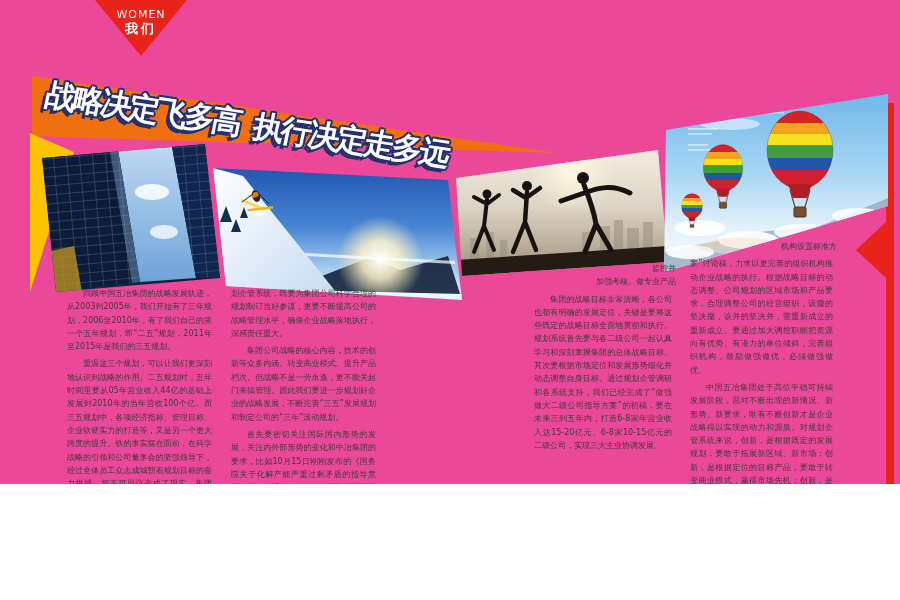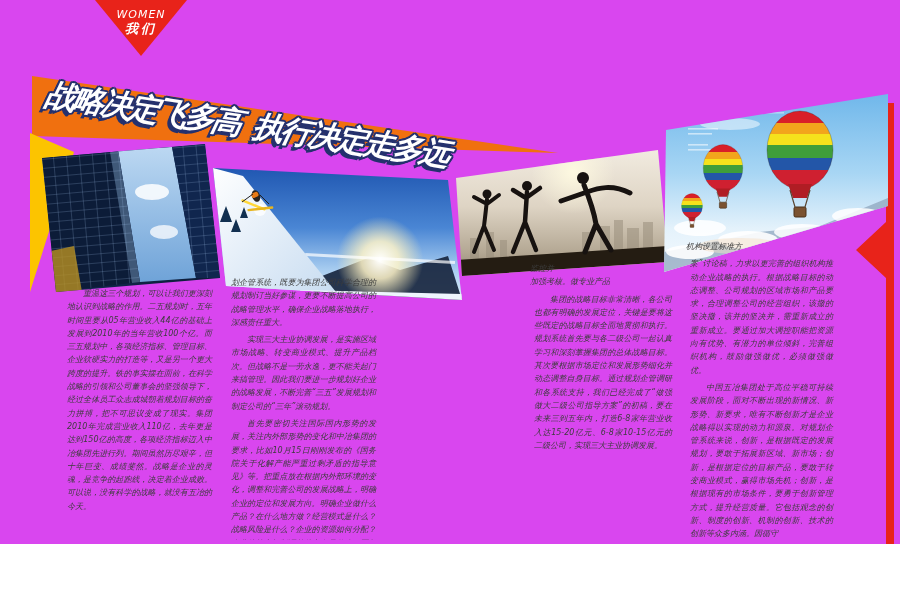--- a/index.html
+++ b/index.html
@@ -1,17 +1,17 @@
 <!DOCTYPE html>
 <html style="--orange: #f0700f; --yellow: #fcc400; --red: #e8231a; --title_fill: #ffffff; --title_outline: #25316e; --body_text: #3c3c3c;"><head>
 <meta charset="utf-8">
 <style>
   html,body{margin:0;padding:0;background:#fff;}
-  #page{position:relative;width:900px;height:544px;background:#d946ef;overflow:hidden;
-        font-family:"DejaVu Sans","Liberation Sans",sans-serif;font-style:italic;}
+  #page{position:relative;width:900px;height:484px;background:#ec4899;overflow:hidden;
+        font-family:"DejaVu Sans","Liberation Sans",sans-serif;}
   #deco{position:absolute;left:0;top:0;}
   
   .ribbon{position:absolute;left:95px;top:0;width:92px;height:56px;
           background:var(--red,#e8231a);
           clip-path:polygon(0 0,100% 0,50% 100%);
           text-align:center;color:#fff;}
   .ribbon .en{display:block;margin-top:9px;font-size:11px;letter-spacing:1px;line-height:11px;}
   .ribbon .cn{display:block;margin-top:2px;font-size:13px;font-weight:bold;letter-spacing:3px;line-height:14px;}
   
   .title{position:absolute;left:50px;top:74px;white-space:nowrap;
@@ -22,23 +22,23 @@
            0 2px 0 var(--title_outline,#25316e),0 -2px 0 var(--title_outline,#25316e),
            1.5px 1.5px 0 var(--title_outline,#25316e),-1.5px 1.5px 0 var(--title_outline,#25316e),
            1.5px -1.5px 0 var(--title_outline,#25316e),-1.5px -1.5px 0 var(--title_outline,#25316e),
            -3px 4px 0 var(--title_outline,#25316e);}
   .title .part2{margin-left:14px;}
   
   .col{position:absolute;font-size:8px;line-height:13.3px;color:var(--body_text,#3c3c3c);
        text-align:justify;overflow:hidden;}
   .col p{margin:4px;text-indent:2em;}
   .col p.cont{text-indent:0;}
-  .col .lead{text-indent:0;}
+  .col .lead{text-align:right;text-indent:0;}
   #colA{left:63px;top:283px;width:153px;height:268px;}
-  #colB{left:227px;top:272px;width:153px;height:268px;}
+  #colB{left:227px;top:283px;width:153px;height:268px;}
   #colC{left:530px;top:262px;width:146px;height:289px;}
   #colD{left:686px;top:240px;width:151px;height:311px;}
 </style>
 </head>
 <body>
 
 <div id="page">
 
   <svg id="deco" width="900" height="600" viewBox="0 0 900 600">
     <defs>
@@ -207,27 +207,28 @@
   <div class="ribbon">
     <span class="en">WOMEN</span>
     <span class="cn">我们</span>
   </div>
 
   <div class="title">
     <span class="part1">战略决定飞多高</span><span class="part2">执行决定走多远</span>
   </div>
 
   <div id="colA" class="col">
+    <p>回顾中国五冶集团的战略发展轨迹，从2003到2005年，我们开始有了三年规划，2006至2010年，有了我们自己的第一个五年规划，即“二五”规划，2011年至2015年是我们的三五规划。</p>
     <p>重温这三个规划，可以让我们更深刻地认识到战略的作用。二五规划时，五年时间里要从05年营业收入44亿的基础上发展到2010年的当年营收100个亿。而三五规划中，各项经济指标、管理目标、企业软硬实力的打造等，又是另一个更大跨度的提升。铁的事实摆在面前，在科学战略的引领和公司董事会的坚强领导下，经过全体员工众志成城朝着规划目标的奋力拼搏，把不可思议变成了现实。集团2010年完成营业收入110亿，去年更是达到150亿的高度，各项经济指标迈入中冶集团先进行列。期间虽然历尽艰辛，但十年巨变、成绩斐然。战略是企业的灵魂，是竞争的起跑线，决定着企业成败。可以说，没有科学的战略，就没有五冶的今天。</p>
 
   </div>
 
   <div id="colB" class="col">
     <p class="cont">划企管系统，既要为集团公司科学合理的规划制订当好参谋，更要不断提高公司的战略管理水平，确保企业战略落地执行，深感责任重大。</p>
-    <p>实现三大主业协调发展，是实施区域市场战略、转变商业模式、提升产品档次。但战略不是一劳永逸，更不能关起门来搞管理。因此我们要进一步规划好企业的战略发展，不断完善“三五”发展规划和制定公司的“三年”滚动规划。</p>
+    <p>集团公司战略的核心内容，技术的创新等众多内涵、转变商业模式、提升产品档次。但战略不是一劳永逸，更不能关起门来搞管理。因此我们要进一步规划好企业的战略发展，不断完善“三五”发展规划和制定公司的“三年”滚动规划。</p>
     <p>首先要密切关注国际国内形势的发展，关注内外部形势的变化和中冶集团的要求，比如10月15日刚刚发布的《国务院关于化解产能严重过剩矛盾的指导意见》等。把重点放在根据内外部环境的变化，调整和完善公司的发展战略上，明确企业的定位和发展方向。明确企业做什么产品？在什么地方做？经营模式是什么？战略风险是什么？企业的资源如何分配？企业的核心机制调整的方向是什么？要坚持以科学的战略引领企业发展，而不能输在起跑线上。</p>
 
   </div>
 
   <div id="colC" class="col">
     <div class="lead">监控并</div>
     <div class="lead">加强考核。做专业产品</div>
     <p>集团的战略目标非常清晰，各公司也都有明确的发展定位，关键是要将这些既定的战略目标全面地贯彻和执行。规划系统首先要与各二级公司一起认真学习和深刻掌握集团的总体战略目标。其次要根据市场定位和发展形势细化并动态调整自身目标。通过规划企管调研和各系统支持，我们已经完成了“做强做大二级公司指导方案”的初稿，要在未来三到五年内，打造6-8家年营业收入达15-20亿元、6-8家10-15亿元的二级公司，实现三大主业协调发展。</p>
 
   </div>

